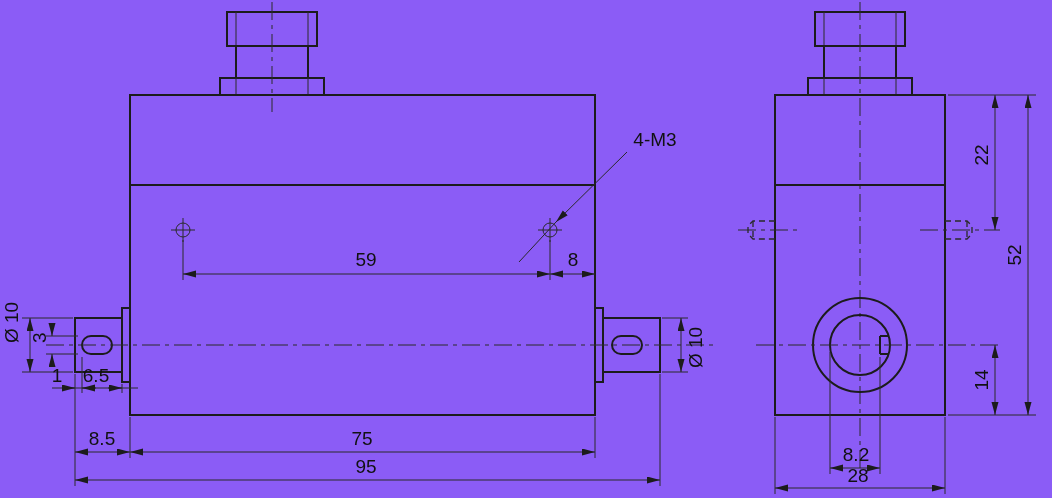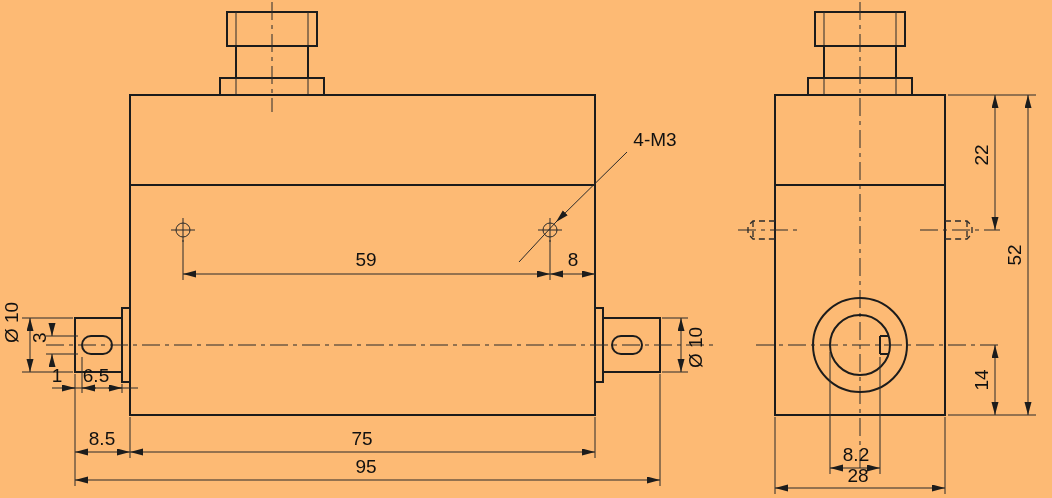--- a/index.html
+++ b/index.html
@@ -1,16 +1,16 @@
 <!DOCTYPE html>
 <html><head>
 <meta charset="utf-8">
 <style>
   html,body{margin:0;padding:0;background:#ffffff;}
-  .sheet{position:relative;width:1052px;height:498px;background:#fdba74;overflow:hidden;}
+  .sheet{position:relative;width:1052px;height:498px;background:#8b5cf6;overflow:hidden;}
   svg{display:block;}
   .outline{stroke:#1c1c1c;stroke-width:2;fill:none;stroke-linejoin:miter;stroke-linecap:butt;}
   .thin{stroke:#2a2a2a;stroke-width:1;fill:none;}
   .dim{stroke:#2a2a2a;stroke-width:1;fill:none;}
   .center{stroke:#2a2a2a;stroke-width:1;fill:none;stroke-dasharray:18 5 4 5;}
   .hiddenln{stroke:#2a2a2a;stroke-width:1.3;fill:none;stroke-dasharray:6 4;}
   .dtext{font-family:"Liberation Sans","DejaVu Sans",sans-serif;font-size:19px;fill:#111111;}
 </style>
 </head>
 <body>

